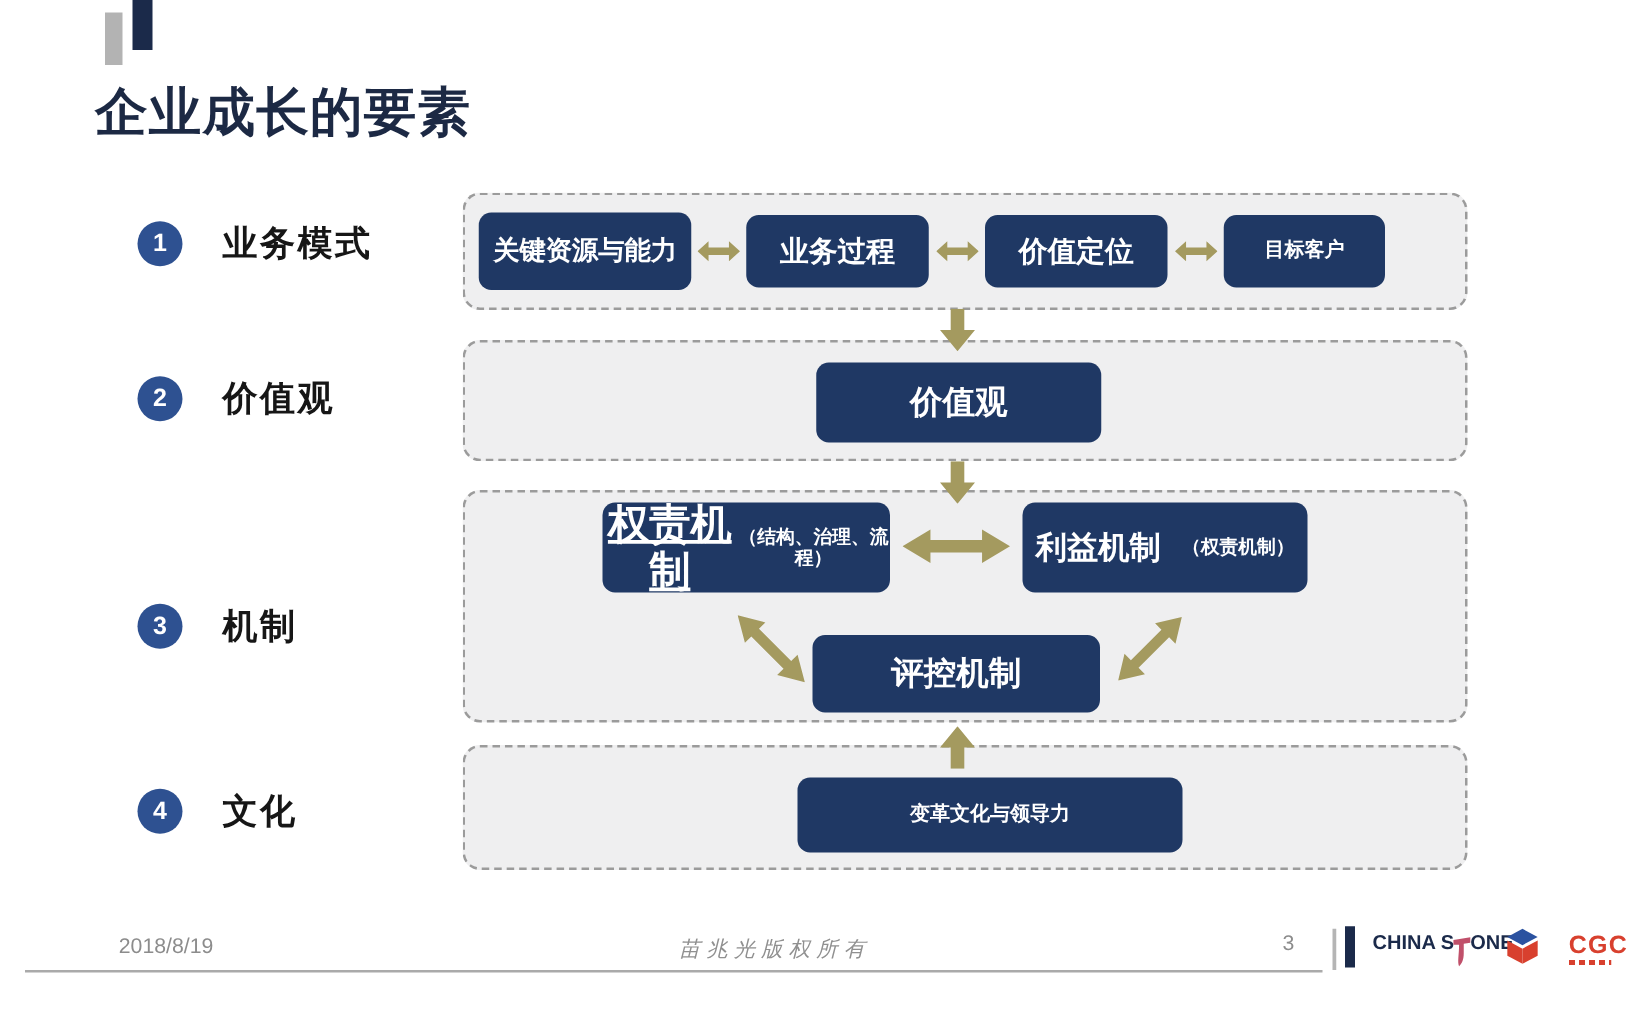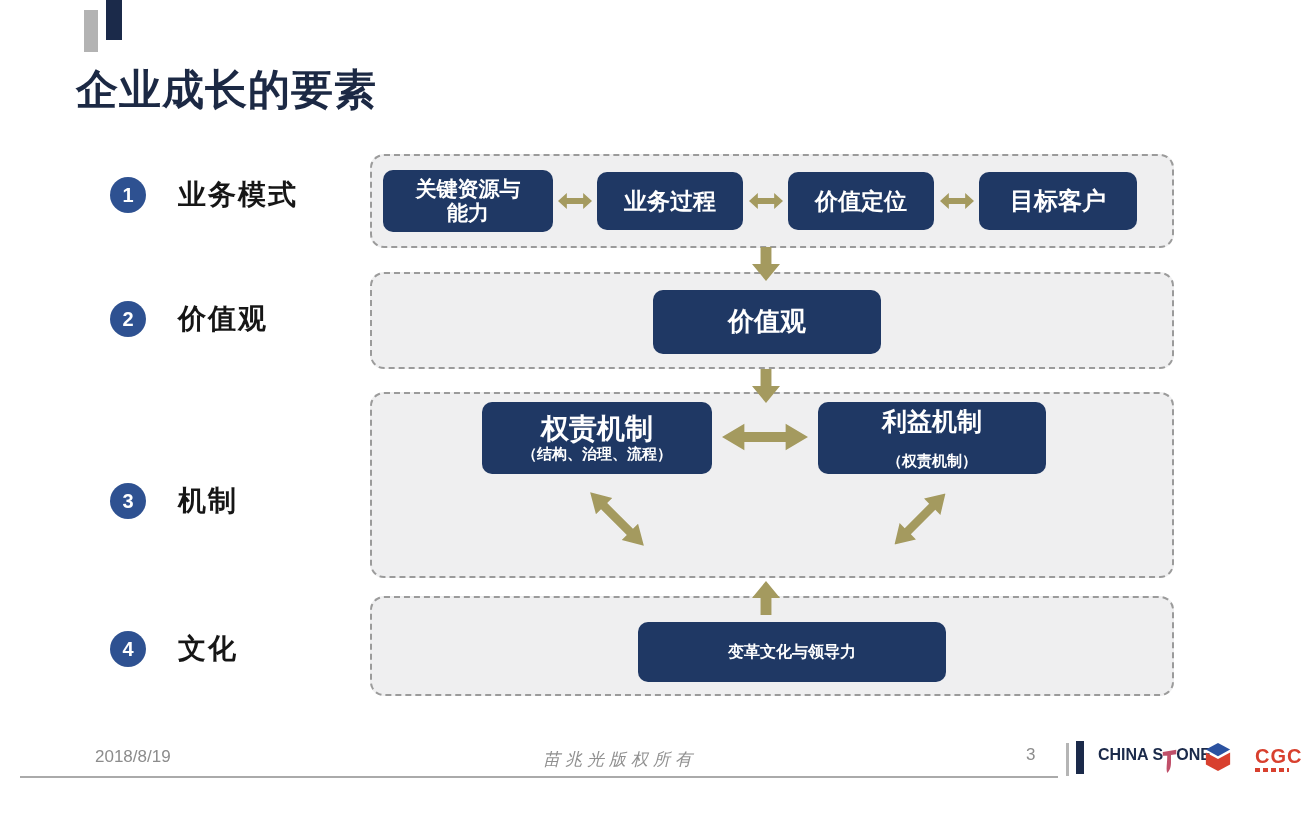--- a/index.html
+++ b/index.html
@@ -28,21 +28,21 @@
 
   
   .band{background:var(--band-bg);border:2px dashed var(--band-border);border-radius:14px;
     left:370px;width:804px;box-sizing:border-box;}
   .band1{top:154px;height:94px;}
   .band2{top:272px;height:97px;}
   .band3{top:392px;height:186px;}
   .band4{top:596px;height:100px;}
 
   
-  .nbox{background:var(--box-navy);border-radius:10px;color:#fff;display:flex;flex-direction:column;
+  .nbox{background:var(--box-navy);border-radius:10px;color:#fff;display:flex;
     align-items:center;justify-content:center;text-align:center;z-index:3;line-height:1.15;}
   .nbox .main{font-weight:700;}
   .nbox .sub{font-weight:700;}
 
   
   .arrow{display:flex;align-items:center;justify-content:center;color:var(--arrow-gold);z-index:4;}
   .arrow svg{width:100%;height:100%;display:block;}
 
   
   .footer-line{left:20px;top:776px;width:1038px;height:2px;background:#aaaaaa;}
@@ -101,21 +101,21 @@
   <div class="abs nbox" style="left:383px;top:170px;width:170px;height:62px;font-size:21px;">
     <span class="main">关键资源与</span>
     <span class="main">能力</span>
   </div>
   <div class="abs nbox" style="left:597px;top:172px;width:146px;height:58px;font-size:23px;">
     <span class="main">业务过程</span>
   </div>
   <div class="abs nbox" style="left:788px;top:172px;width:146px;height:58px;font-size:23px;">
     <span class="main">价值定位</span>
   </div>
-  <div class="abs nbox" style="left:979px;top:172px;width:158px;height:58px;font-size:24px;">
+  <div class="abs nbox" style="left:979px;top:172px;width:129px;height:58px;font-size:16px;">
     <span class="main">目标客户</span>
   </div>
 
   <div class="abs arrow" style="left:558px;top:192px;width:34px;height:18px;">
     <svg viewBox="0 0 100 36" preserveAspectRatio="none">
         <polygon points="0,18 26,2 26,12 74,12 74,2 100,18 74,34 74,24 26,24 26,34" fill="currentColor"></polygon>
       </svg>
   </div>
   <div class="abs arrow" style="left:749px;top:192px;width:34px;height:18px;">
     <svg viewBox="0 0 100 36" preserveAspectRatio="none">
@@ -138,34 +138,37 @@
     <span class="main">价值观</span>
   </div>
 
   <div class="abs arrow" style="left:752px;top:369px;width:28px;height:34px;">
     <svg viewBox="0 0 36 40" preserveAspectRatio="none">
         <polygon points="11,0 25,0 25,20 36,20 18,40 0,20 11,20" fill="currentColor"></polygon>
       </svg>
   </div>
 
   <div class="abs nbox" style="left:482px;top:402px;width:230px;height:72px;">
-    <span class="main" style="font-size:28px;">权责机制</span>
+    <span class="main" style="font-size:33px;text-decoration:underline;">权责机制</span>
     <span class="sub" style="font-size:15px;">（结构、治理、流程）</span>
   </div>
   <div class="abs nbox" style="left:818px;top:402px;width:228px;height:72px;gap:17px;">
     <span class="main" style="font-size:25px;">利益机制</span>
     <span class="sub" style="font-size:15px;">（权责机制）</span>
   </div>
 
   <div class="abs arrow" style="left:722px;top:422px;width:86px;height:30px;">
     <svg viewBox="0 0 100 36" preserveAspectRatio="none">
         <polygon points="0,18 26,2 26,12 74,12 74,2 100,18 74,34 74,24 26,24 26,34" fill="currentColor"></polygon>
       </svg>
   </div>
 
+  <div class="abs nbox" style="left:650px;top:508px;width:230px;height:62px;font-size:26px;">
+    <span class="main">评控机制</span>
+  </div>
 
   <div class="abs arrow" style="left:579px;top:506px;width:76px;height:26px;transform:rotate(45deg);">
     <svg viewBox="0 0 100 36" preserveAspectRatio="none">
         <polygon points="0,18 26,2 26,12 74,12 74,2 100,18 74,34 74,24 26,24 26,34" fill="currentColor"></polygon>
       </svg>
   </div>
   <div class="abs arrow" style="left:884px;top:506px;width:72px;height:26px;transform:rotate(-45deg);">
     <svg viewBox="0 0 100 36" preserveAspectRatio="none">
         <polygon points="0,18 26,2 26,12 74,12 74,2 100,18 74,34 74,24 26,24 26,34" fill="currentColor"></polygon>
       </svg>

